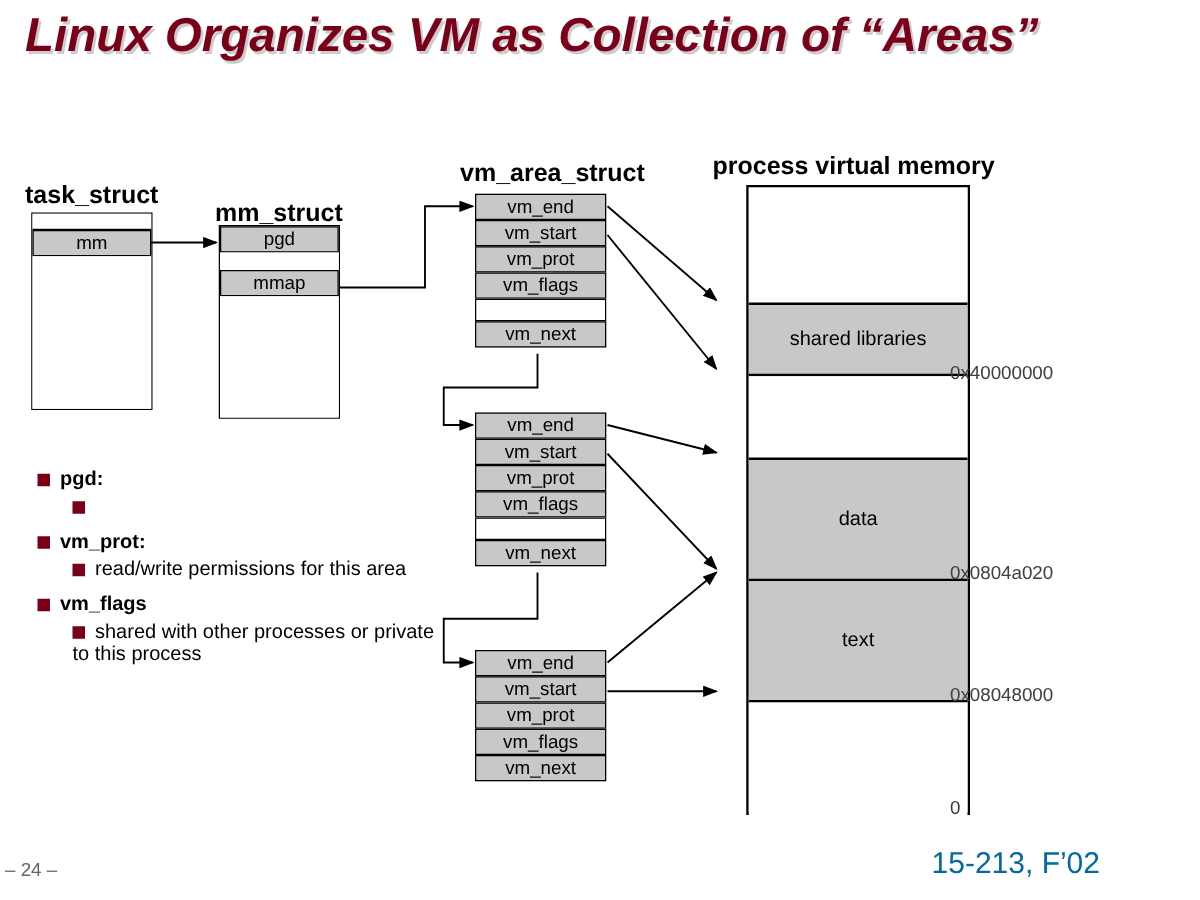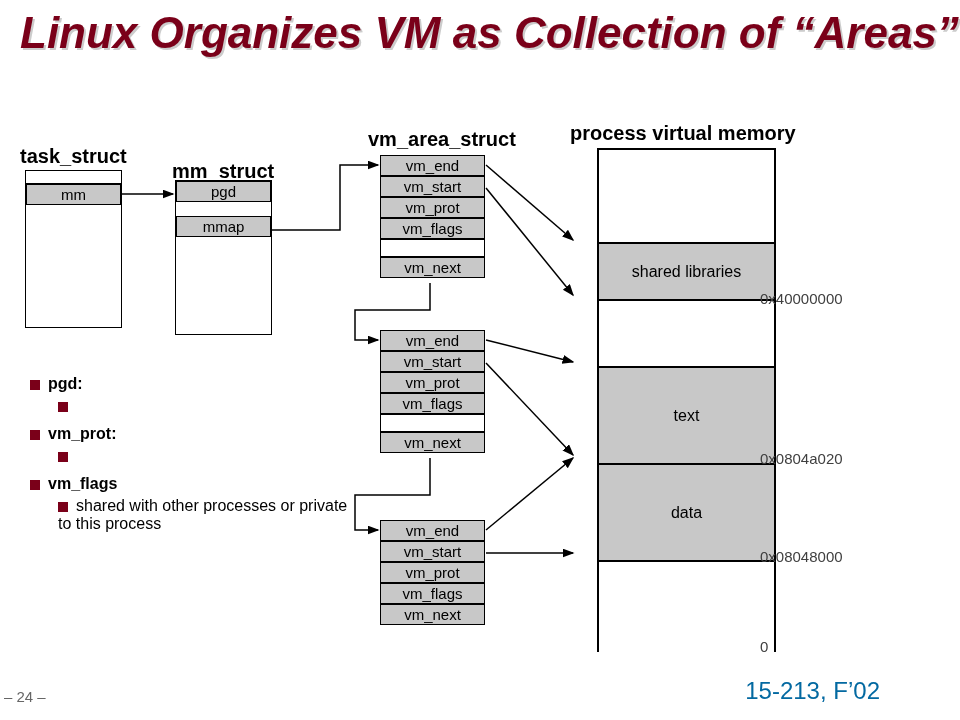--- a/index.html
+++ b/index.html
@@ -1,16 +1,16 @@
 <!DOCTYPE html>
 <html><head>
 <meta charset="utf-8">
 <style>
   body{margin:0;padding:0;width:960px;height:720px;font-family:Arial,Helvetica,sans-serif;background:#fff;position:relative}
-  .title{font-size:44px;font-weight:bold;font-style:italic;color:#7a0019;position:absolute;left:20px;top:8px;text-shadow:2px 2px 0 #ccc}
+  .title{font-size:38px;font-weight:bold;font-style:italic;color:#7a0019;position:absolute;left:20px;top:8px;text-shadow:2px 2px 0 #ccc}
   .lbl{position:absolute;font-size:20px;font-weight:bold;color:#000}
   .box{position:absolute;border:1px solid #000;background:#fff}
   .cell{border:1px solid #000;background:#c8c8c8;text-align:center;font-size:15px;padding:1px 0;color:#000}
   .cellw{border:1px solid #000;background:#fff;text-align:center;font-size:15px;padding:1px 0;color:#000}
   .mem{position:absolute;border:2px solid #000;background:#fff}
   .reg{border-bottom:2px solid #000;background:#c8c8c8;text-align:center;font-size:16px;display:flex;align-items:center;justify-content:center}
   .regw{border-bottom:2px solid #000;background:#fff}
   .addr{position:absolute;font-size:15px;color:#404040}
   .notes{position:absolute;left:30px;top:375px;width:320px;font-size:16px;color:#000}
   .sq{display:inline-block;width:10px;height:10px;background:#7a0019;margin-right:8px;vertical-align:middle}
@@ -64,35 +64,35 @@
   <div class="cell">vm_start</div>
   <div class="cell">vm_prot</div>
   <div class="cell">vm_flags</div>
   <div class="cell">vm_next</div>
 </div>
 
 <div class="mem" style="left:597px;top:148px;width:175px;height:500px">
   <div class="regw" style="height:92px"></div>
   <div class="reg" style="height:55px">shared libraries</div>
   <div class="regw" style="height:65px"></div>
+  <div class="reg" style="height:95px">data</div>
   <div class="reg" style="height:95px">text</div>
-  <div class="reg" style="height:95px">data</div>
   <div class="regw" style="height:90px;border-bottom:0"></div>
 </div>
 
 <div class="addr" style="left:760px;top:290px">0x40000000</div>
 <div class="addr" style="left:760px;top:450px">0x0804a020</div>
 <div class="addr" style="left:760px;top:548px">0x08048000</div>
 <div class="addr" style="left:760px;top:638px">0</div>
 
 <div class="notes">
   <div><span class="sq"></span><b>pgd:</b></div>
   <div style="margin-left:28px;margin-top:4px"><span class="sq"></span></div>
   <div style="margin-top:10px"><span class="sq"></span><b>vm_prot:</b></div>
-  <div style="margin-left:28px;margin-top:4px"><span class="sq"></span></div>
+  <div style="margin-left:28px;margin-top:4px"><span class="sq"></span><span>read/write permissions for this area</span></div>
   <div style="margin-top:10px"><span class="sq"></span><b>vm_flags</b></div>
   <div style="margin-left:28px;margin-top:4px"><span class="sq"></span><span>shared with other processes or private to this process</span></div>
 </div>
 
 <div class="pg">– 24 –</div>
 <div class="course">15-213, F’02</div>
 
 <svg width="960" height="720">
   <defs>
       <marker id="ah" markerWidth="8" markerHeight="8" refX="7" refY="3" orient="auto">

